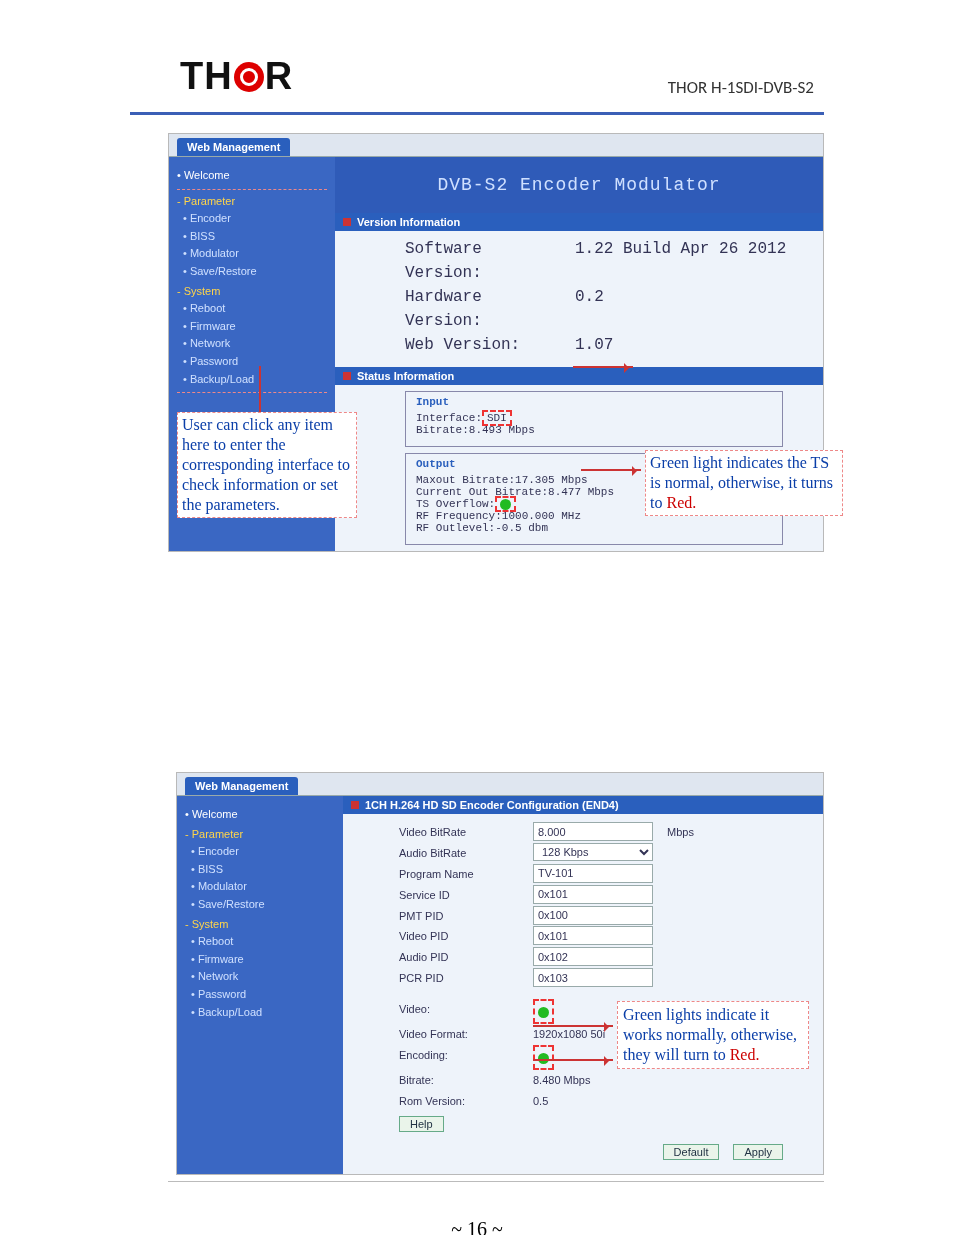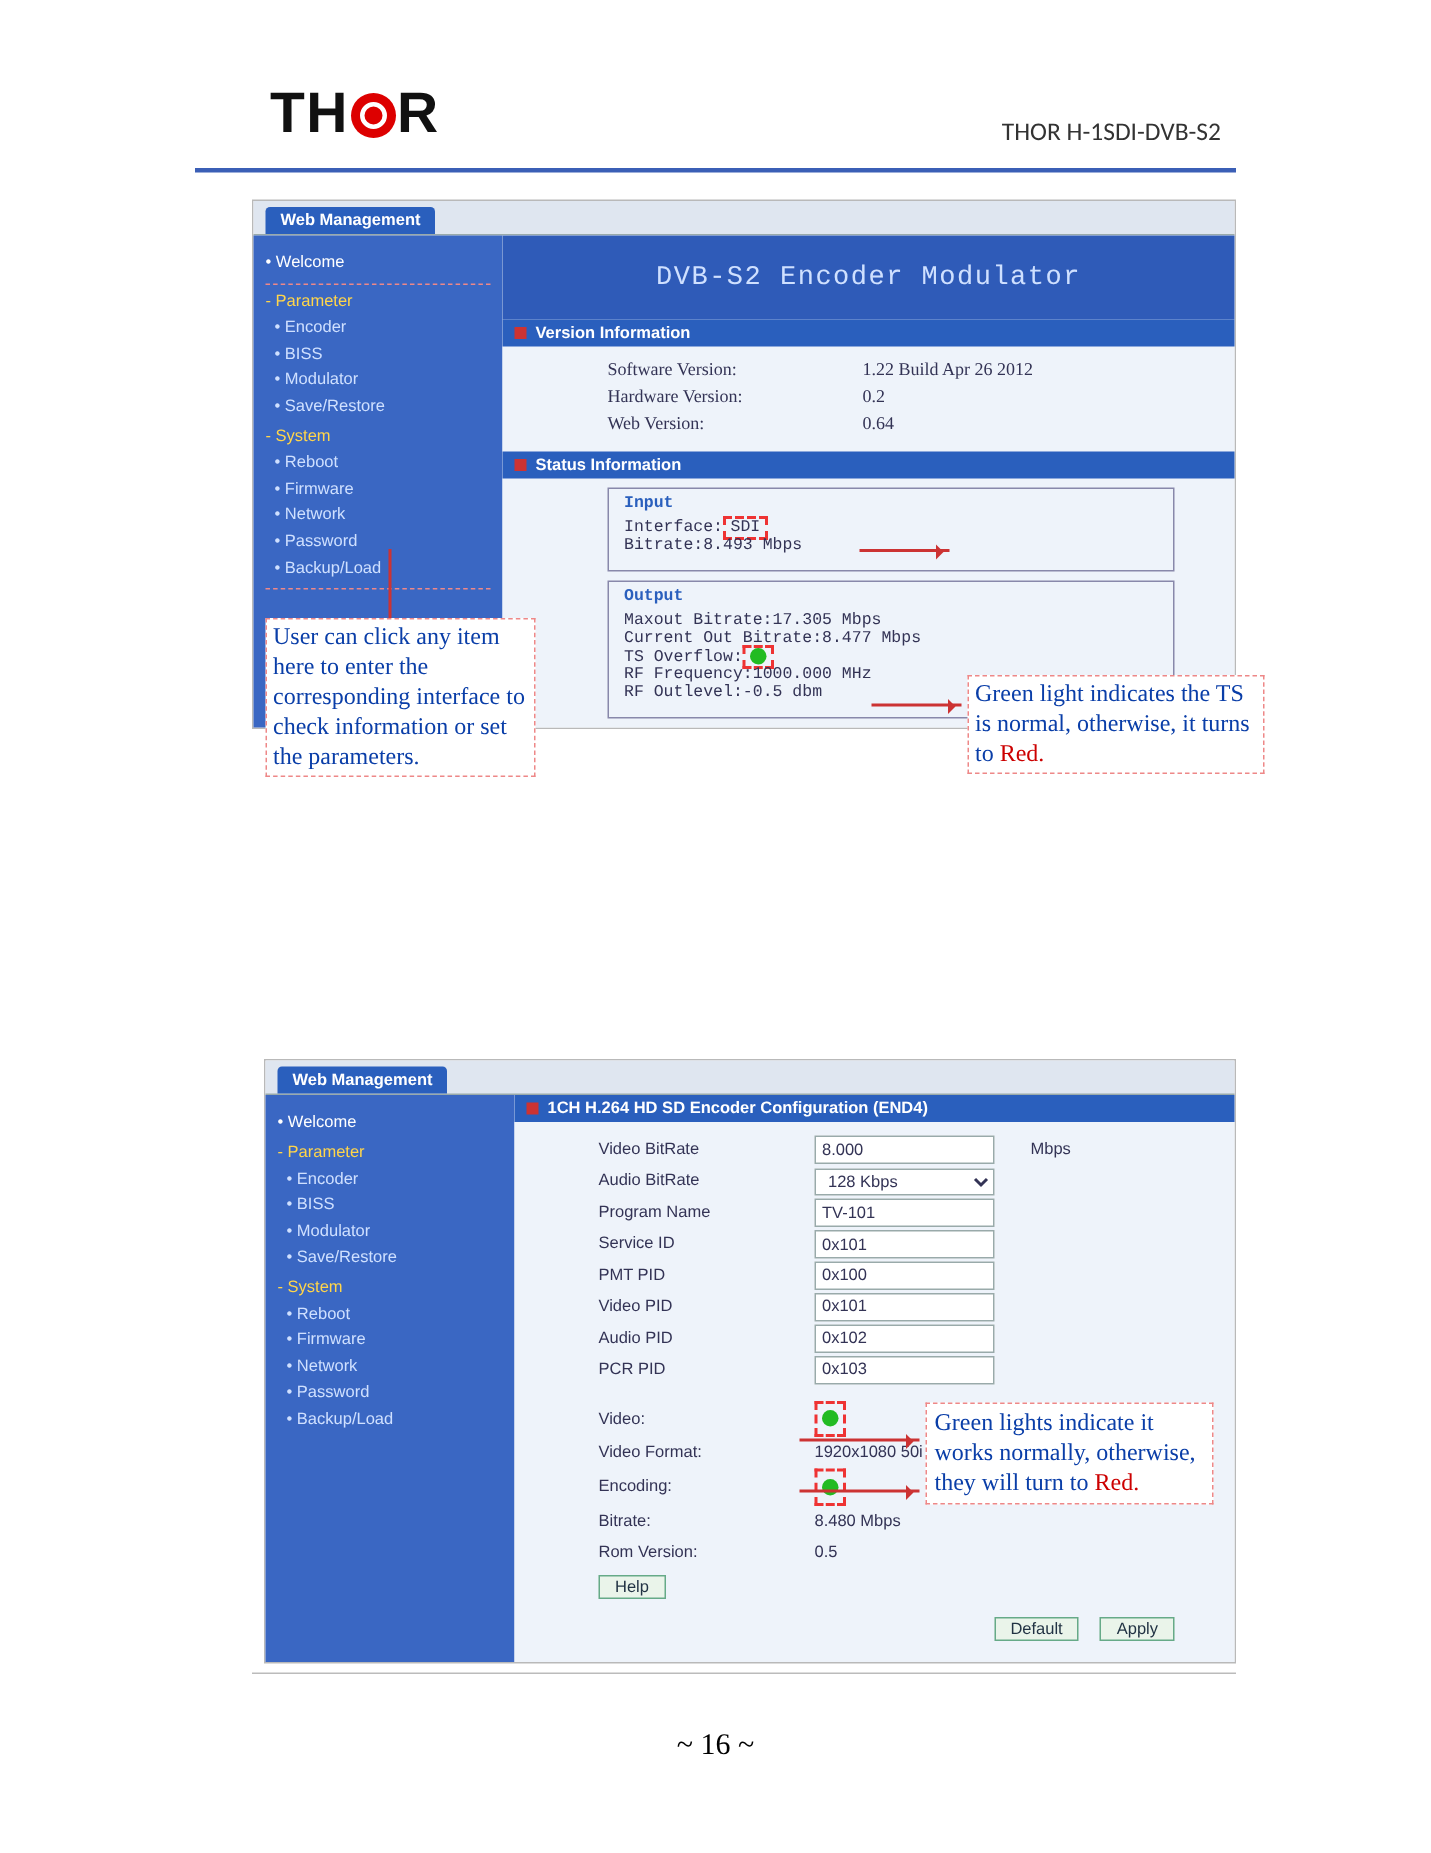--- a/index.html
+++ b/index.html
@@ -17,39 +17,39 @@
   .shot-body{display:flex;min-height:300px}
   .sidebar{width:150px;background:#3a67c3;color:#cfe0ff;padding:10px 8px 30px;font-size:11px;line-height:1.6}
   .sidebar .top{color:#fff}
   .sidebar .grp{color:#ffd54a;margin-top:2px}
   .sidebar .it{color:#cfe0ff;margin-left:6px}
   .sidebar .dash{border-bottom:1px dashed #e88;height:1px;margin:3px 0}
   .main{flex:1;background:#eef3fa;position:relative}
   .banner{background:linear-gradient(#2f5bb8,#2f5bb8);color:#cfe0ff;font-family:"Courier New",monospace;font-size:18px;text-align:center;padding:18px 0;letter-spacing:1px}
   .sec-head{background:#2a5fbd;color:#fff;font-weight:bold;font-size:11px;padding:3px 8px;display:flex;align-items:center;gap:6px}
   .sq{width:8px;height:8px;background:#c33;display:inline-block}
-  .kv{padding:6px 0 10px 70px;font-family:Liberation Serif, serif;font-size:12px;color:#335}
+  .kv{padding:6px 0 10px 70px;font-family:Liberation Mono, monospace;font-size:16px;color:#335}
   .kv .row{display:flex;gap:10px;line-height:1.5}
   .kv .k{width:160px}
   .box{border:1px solid #88a;margin:6px 40px 6px 70px;padding:4px 10px 10px;font-family:"Courier New",monospace;font-size:11px;color:#335}
   .box .h{font-weight:bold;color:#2a5fbd;margin-bottom:4px}
   .dot{width:11px;height:11px;border-radius:50%;display:inline-block;vertical-align:middle}
   .dot.g{background:#2b2}
   .ann{position:absolute;font-family:"Times New Roman",serif;font-size:16px;line-height:1.25}
   .ann.blue{color:#0a3ea8}
   .ann .red{color:#c00}
   .arrow{position:absolute;height:0;border-top:2px solid #c33}
   .arrow::after{content:"";position:absolute;right:-1px;top:-5px;border:5px solid transparent;border-left-color:#c33}
   .vline{position:absolute;width:0;border-left:2px solid #c33}
 
   .shot2{margin:220px 130px 0 176px}
   .cfg-body{display:flex}
   .main2{flex:1;background:#eef3fa;padding:0 0 14px}
   .form{padding:8px 0 4px 56px;font-family:Verdana,Arial,sans-serif;font-size:11px;color:#335}
-  .form .row{display:flex;align-items:center;gap:24px;line-height:1.9}
+  .form .row{display:flex;gap:14px;line-height:1.9}
   .form .k{width:120px}
   .inp{border:1px solid #9aa;background:#fff;font-family:Verdana,Arial,sans-serif;font-size:11px;color:#335;padding:1px 4px;width:110px;height:15px}
   .sel{border:1px solid #9aa;background:#fff;font-family:Verdana,Arial,sans-serif;font-size:11px;color:#335;padding:0 4px;width:120px;height:18px}
   .mono{font-family:Liberation Sans, sans-serif}
   .btn{border:1px solid #6a8;background:#eaf4ea;font-family:Verdana,Arial,sans-serif;font-size:11px;padding:1px 10px;cursor:pointer;color:#234}
   .btnrow{display:flex;gap:14px;justify-content:flex-end;padding:8px 40px 0 0}
   .pgnum{text-align:center;font-family:Liberation Serif, serif;font-size:20px;margin-top:36px}
   .tilde{font-size:20px}
   .footrule{height:1px;background:#bbb;margin:6px 130px 0 168px}
   .lbl-hl{border:2px dashed #e33;padding:0 3px}
@@ -99,21 +99,21 @@
           <div class="row">
               <span class="k">Software Version:</span>
               <span>1.22 Build Apr 26 2012</span>
             </div>
           <div class="row">
               <span class="k">Hardware Version:</span>
               <span>0.2</span>
             </div>
           <div class="row">
               <span class="k">Web Version:</span>
-              <span>0.64</span>
+              <span>1.07</span>
             </div>
         </div>
         <div class="sec-head">
             <span class="sq"></span>
             <span>Status Information</span>
           </div>
         <div class="box">
           <div class="h">Input</div>
           <div class="row"><span class="k">Interface:</span><span class="lbl-hl">SDI</span></div>
           <div class="row"><span class="k">Bitrate:</span><span>8.493 Mbps</span></div>

